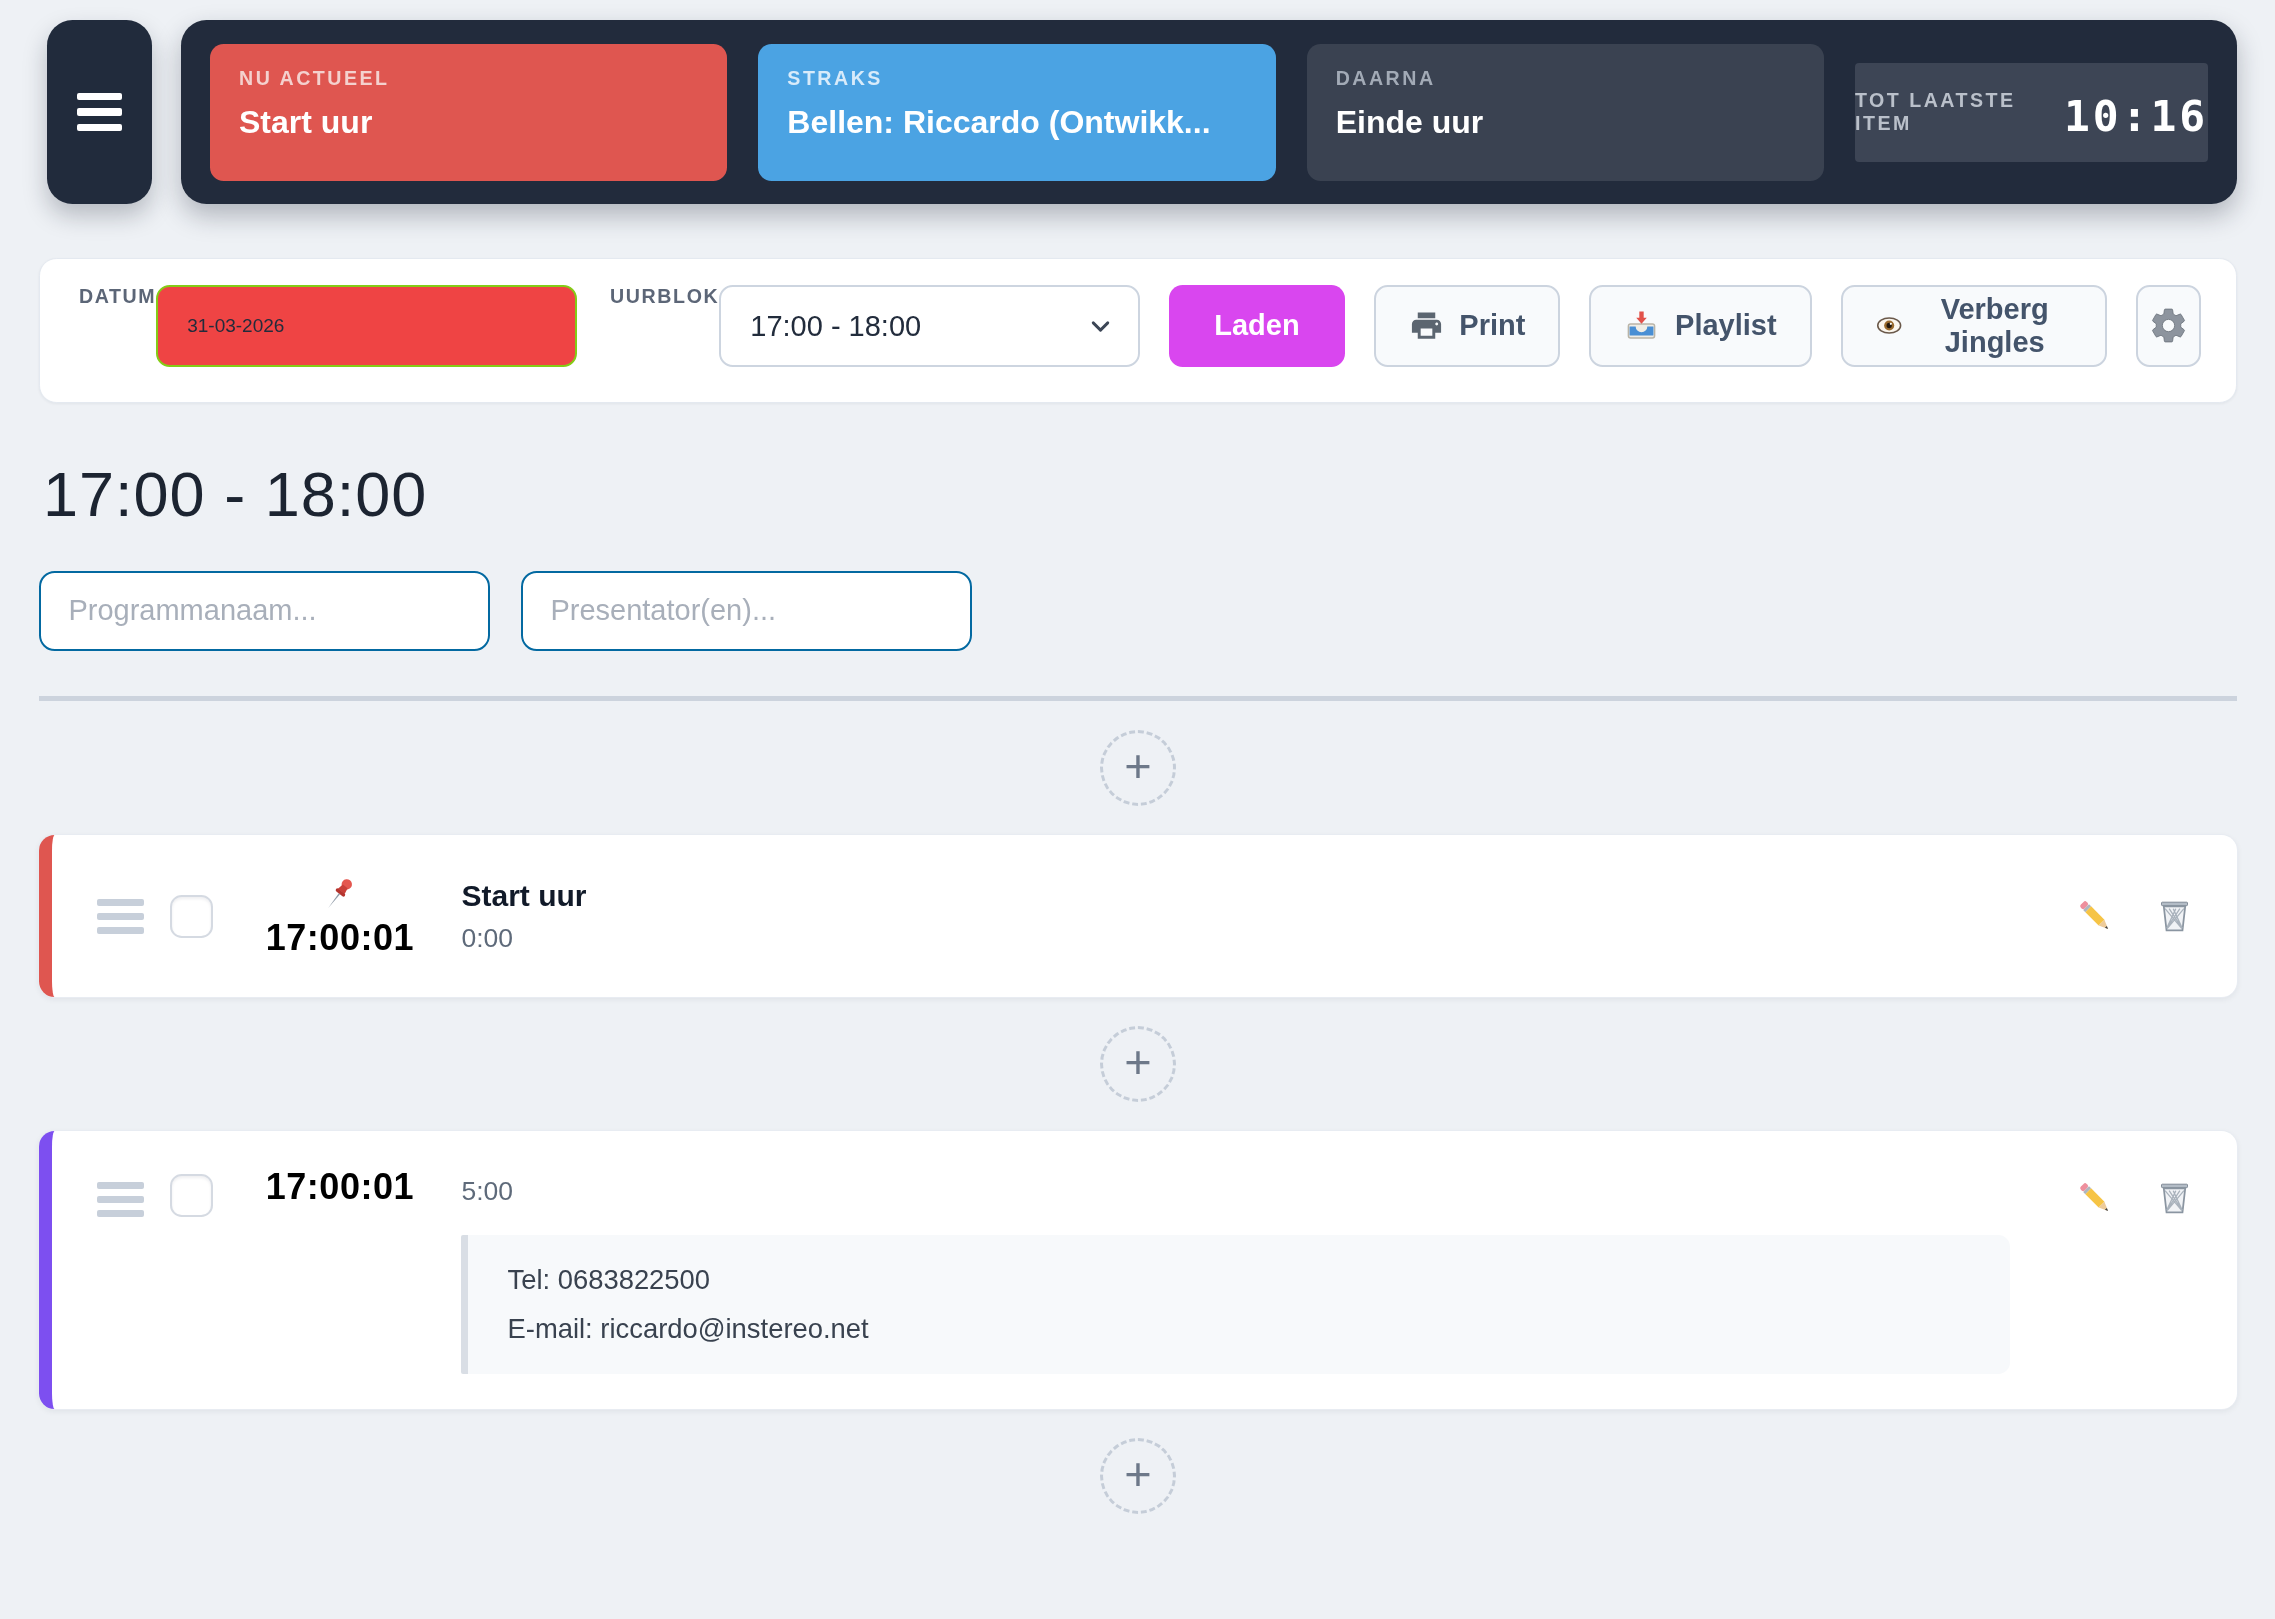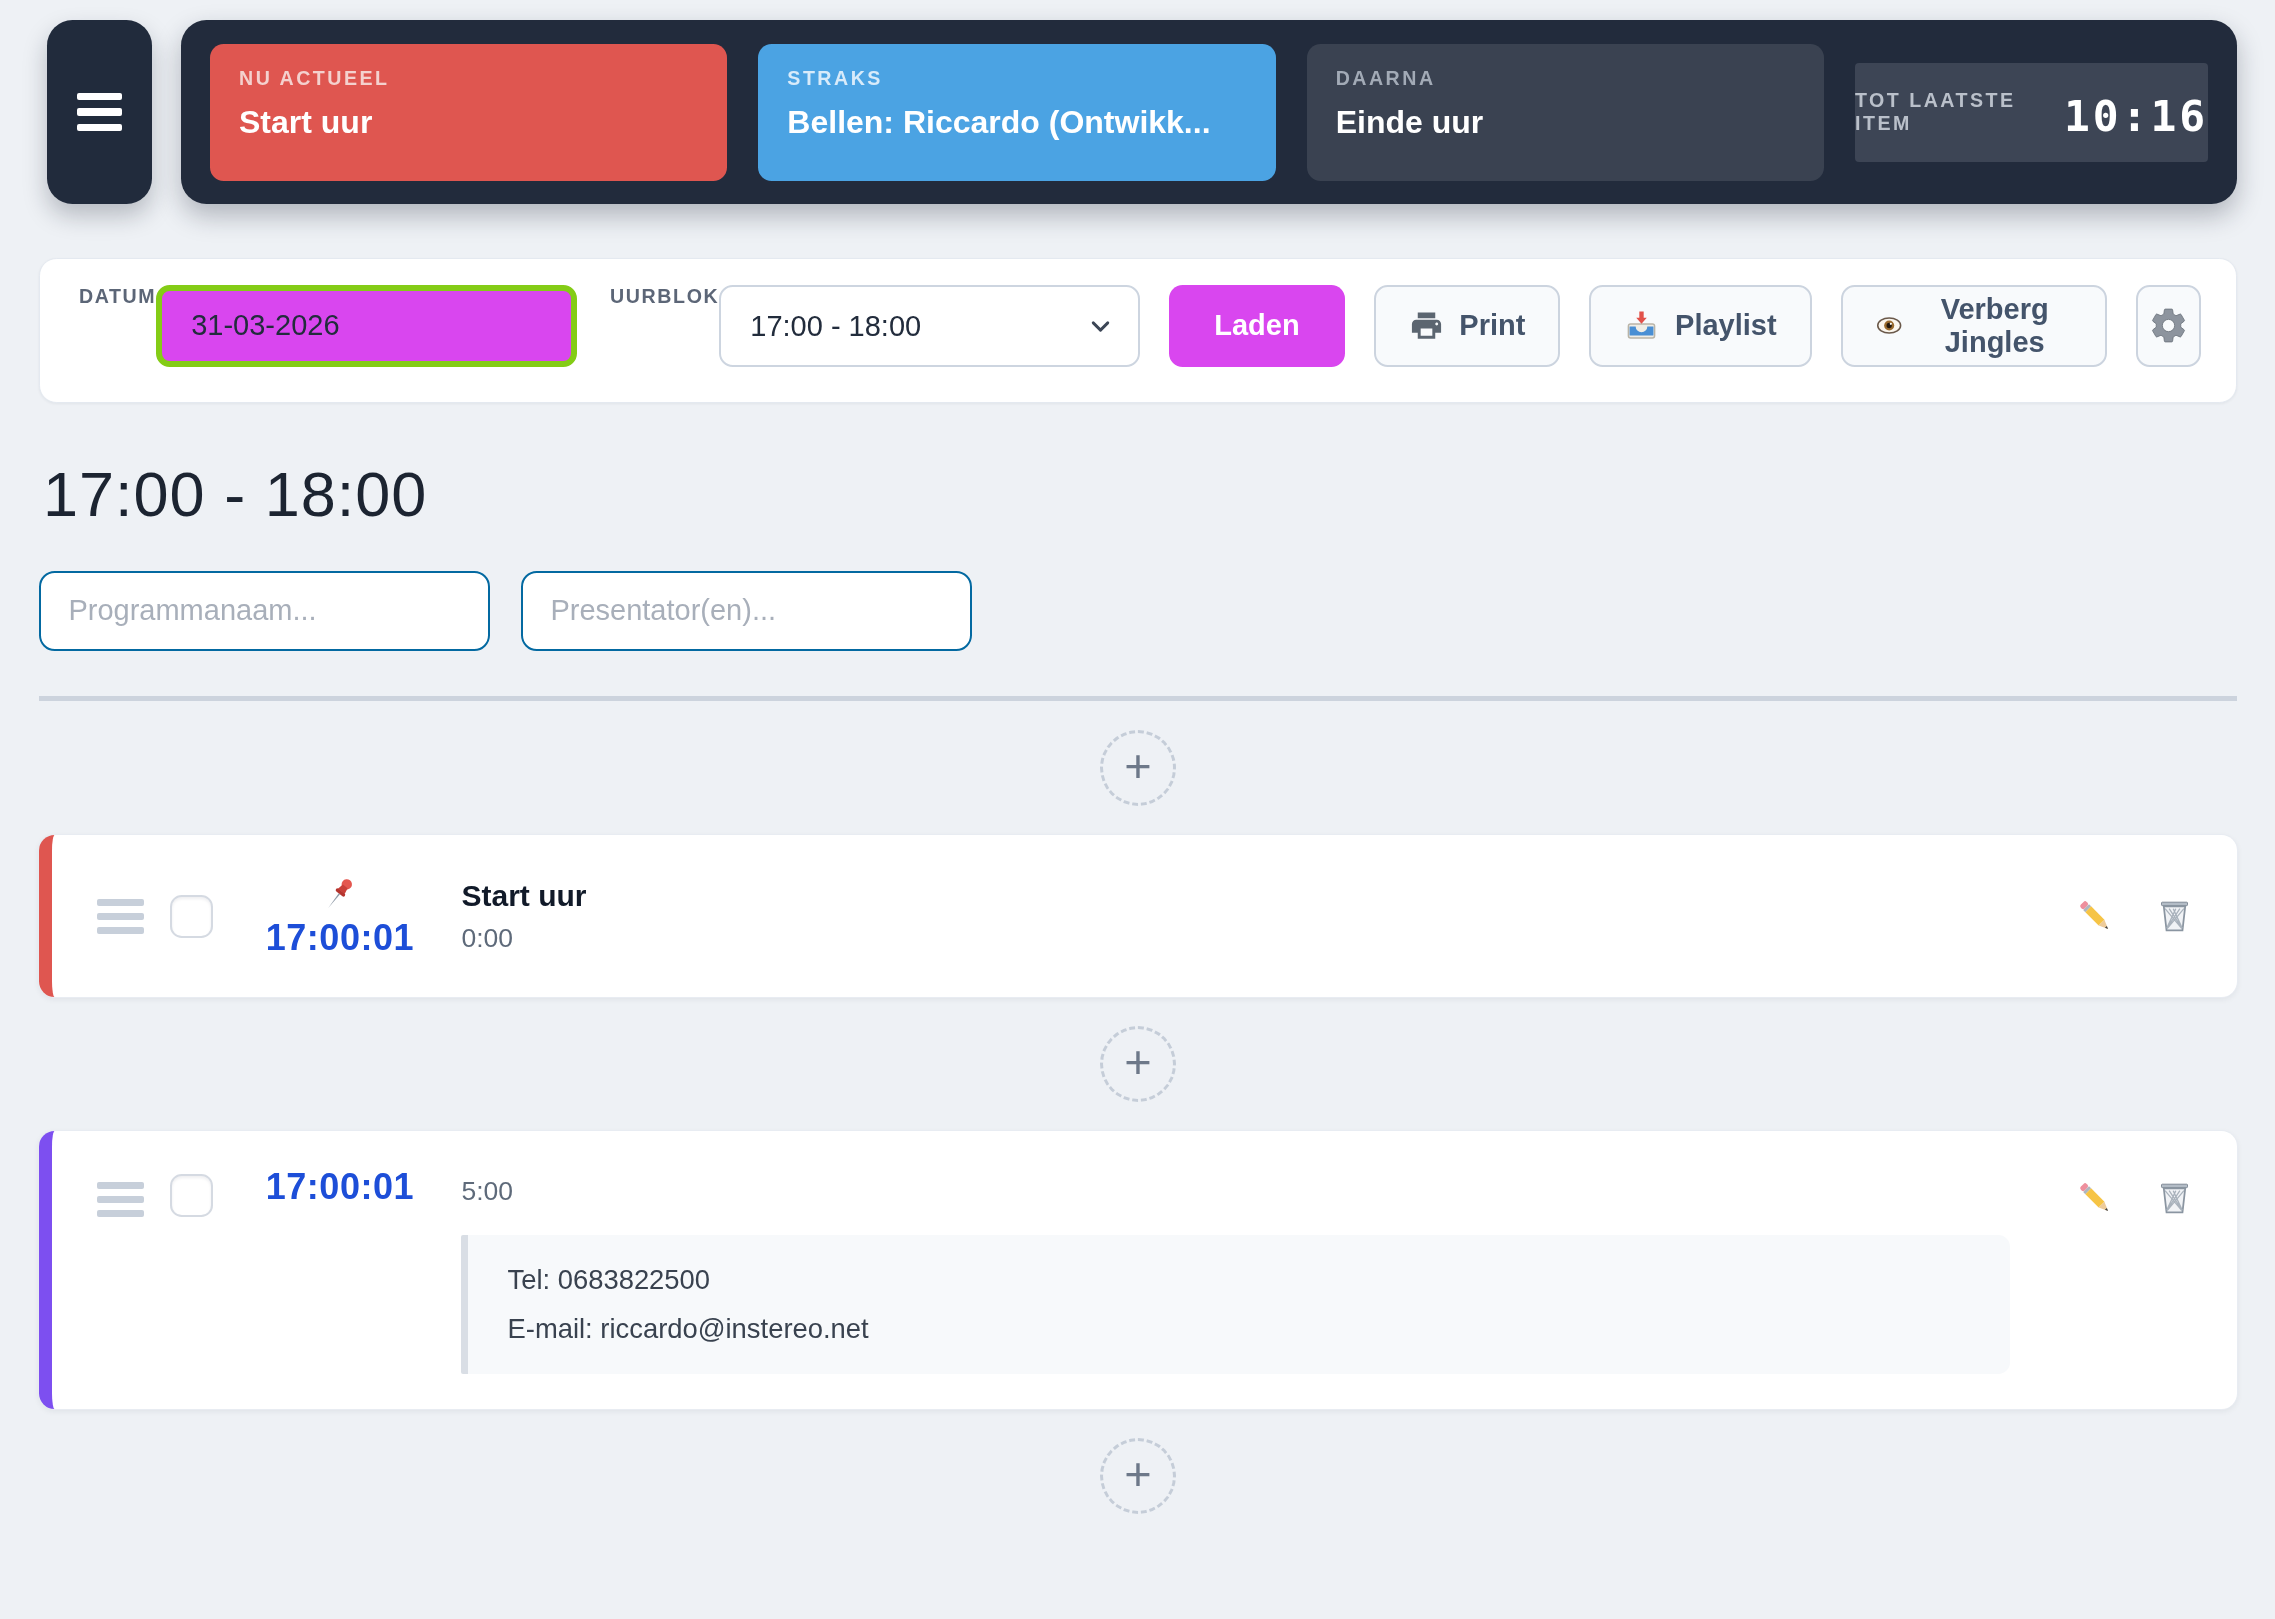--- a/index.html
+++ b/index.html
@@ -42,22 +42,22 @@
 
   
   .toolbar-card {
     margin:54px 39px 0; background:#fff; border:1px solid #e4e9f0; border-radius:17.6px;
     padding:25.5px 35px 35px; display:flex; align-items:flex-end; gap:29px;
     box-shadow:0 1px 2.9px rgba(25,35,55,.06);
   }
   .field-group { display:flex; }
   .field-label { font-size:19.6px; font-weight:700; letter-spacing:1.6px; color:#5c6677; margin:0 0 13.7px 3.9px; }
   .text-input {
-    width:421px; height:82px; border:6px solid #84cc16; border-radius:13.7px;
-    font-size:29px; color:#222c3c; padding:0 29px; background:#d946ef;
+    width:421px; height:82px; border:2px solid #84cc16; border-radius:13.7px;
+    font-size:19px; color:#222c3c; padding:0 29px; background:#ef4444;
     font-family:inherit; outline:none;
   }
   .select-wrap { position:relative; width:421px; }
   .select-input {
     appearance:none; -webkit-appearance:none; width:100%; height:82px;
     border:2px solid #cdd5e0; border-radius:13.7px; background:#fff;
     font-size:29px; color:#222c3c; padding:0 74px 0 29px; font-family:inherit; cursor:pointer; outline:none;
   }
   .select-chevron { position:absolute; right:25.5px; top:27.4px; pointer-events:none; }
 
@@ -98,21 +98,21 @@
   .item-tall { padding:35px 0; align-items:flex-start; }
 
   .drag-handle { margin-left:45px; display:flex; flex-direction:column; gap:6.9px; cursor:grab; background:none; border:none; padding:0; }
   .drag-handle i { display:block; width:47px; height:6.9px; border-radius:2px; background:#c7cfda; }
   .checkbox {
     margin-left:25.5px; width:43px; height:43px; flex:0 0 43px;
     border:2px solid #d5dae2; border-radius:11.8px; background:#fff; cursor:pointer;
     box-shadow:inset 0 2px 2.9px rgba(25,35,55,.07);
   }
   .time-col { margin-left:27.4px; width:200px; display:flex; flex-direction:column; align-items:center; }
-  .item-time { font-size:36px; font-weight:700; color:#1d4ed8; letter-spacing:0.5px; white-space:nowrap; }
+  .item-time { font-size:36px; font-weight:700; color:#000000; letter-spacing:0.5px; white-space:nowrap; }
   .item-body { margin-left:21.6px; flex:1; min-width:0; }
   .item-title { font-size:30px; font-weight:700; color:#111a29; }
   .item-duration { font-size:26.5px; color:#5e6a7a; margin-top:9.8px; }
   .item-actions { display:flex; gap:39px; margin-right:43px; align-items:center; }
   .icon-btn { background:none; border:none; padding:0; cursor:pointer; line-height:0; }
 
   .item-tall .drag-handle { margin-top:15.7px; }
   .item-tall .checkbox { margin-top:7.8px; }
   .item-tall .item-actions { margin-top:11.8px; }
 

